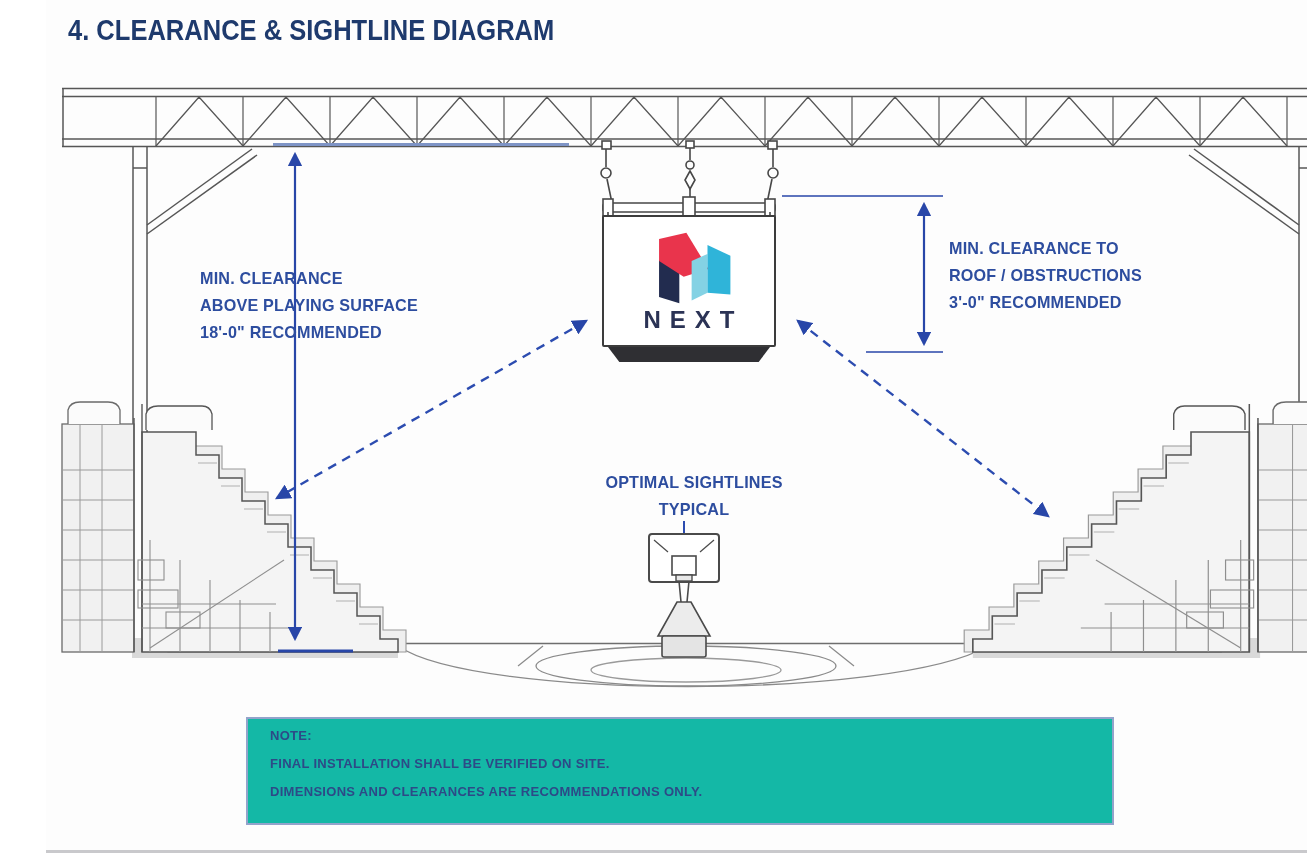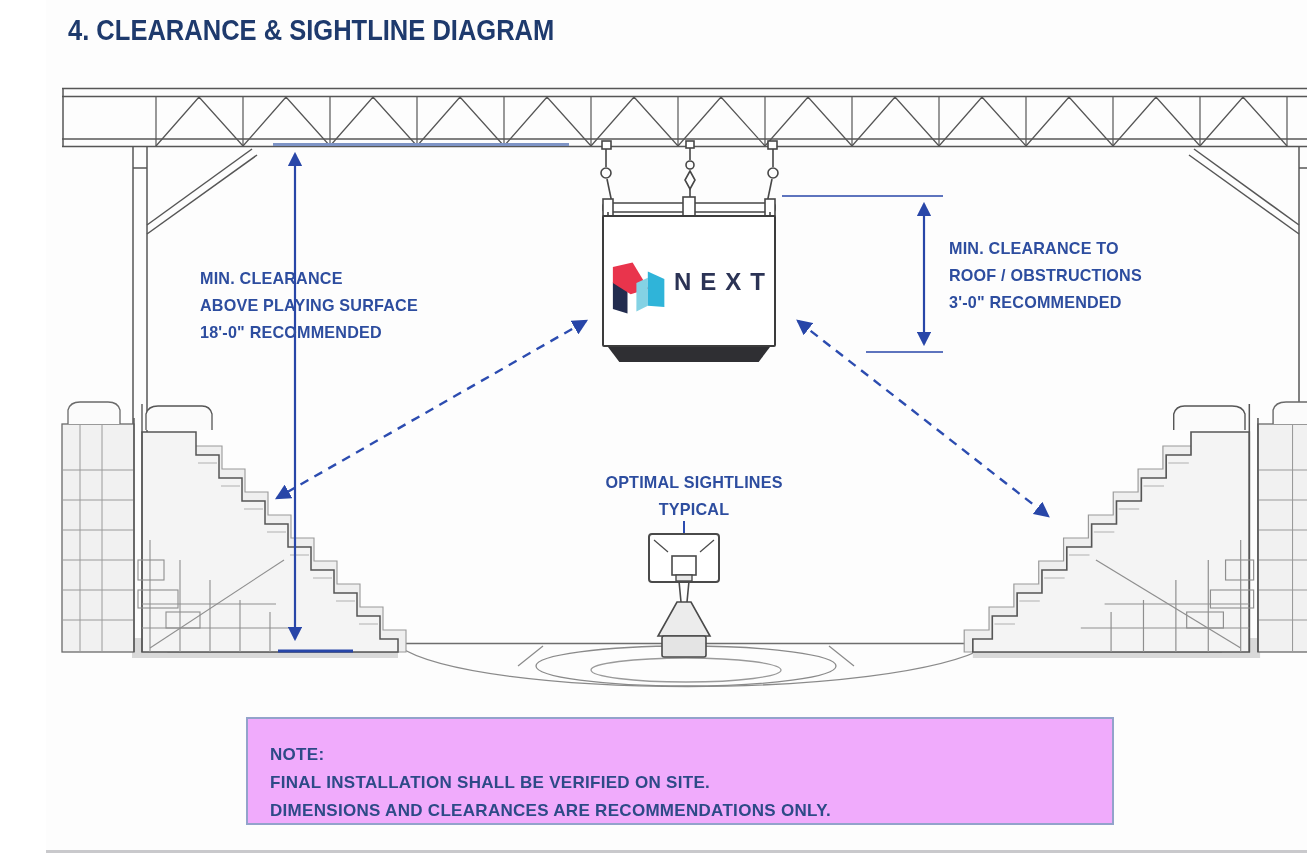--- a/index.html
+++ b/index.html
@@ -7,29 +7,29 @@
          font-family:"Liberation Sans",sans-serif;margin-left:46px;}
   #page-title{position:absolute;left:22px;top:14px;font-size:29px;font-weight:bold;
               color:#1e3a6d;letter-spacing:0px;transform:scaleX(.88);transform-origin:0 50%;
               white-space:nowrap;}
   svg.layer{position:absolute;left:0;top:0;}
   .dimlabel{position:absolute;color:#2d4d9f;font-size:17px;font-weight:bold;
             line-height:27px;letter-spacing:.2px;transform:scaleX(.95);transform-origin:0 0;}
   .dimlabel.centered{text-align:center;transform-origin:50% 0;}
   #scoreboard{position:absolute;left:556px;top:215px;width:174px;height:132px;
               background:#ffffff;border:2px solid #3c3c3c;border-radius:2px;box-sizing:border-box;
-              display:flex;flex-direction:row;align-items:center;}
+              display:flex;flex-direction:column;align-items:center;}
   #scoreboard .logo{margin-top:14px;}
   #scoreboard .brand{font-size:24px;font-weight:bold;color:#2b3355;letter-spacing:9px;
                      padding-left:9px;margin-top:1px;}
   #sb-bottom{position:absolute;left:562px;top:347px;width:162px;height:15px;background:#2f2f33;
              clip-path:polygon(0 0,100% 0,93% 100%,7% 100%);}
   #note-box{position:absolute;left:200px;top:717px;width:868px;height:108px;box-sizing:border-box;
-            border:2px solid #93a3cb;background:#f0abfc;padding:22px 0 0 22px;
-            color:#2d4a87;font-size:17px;line-height:28px;font-weight:600;letter-spacing:.3px;}
+            border:2px solid #93a3cb;background:#14b8a6;padding:3px 0 0 22px;
+            color:#2d4a87;font-size:13px;line-height:28px;font-weight:600;letter-spacing:.3px;}
   #note-box .nh{font-weight:bold;}
   #bottom-strip{position:absolute;left:0;bottom:0;width:1307px;height:3px;background:#c9c9cc;}
 </style>
 </head>
 <body>
 
 <div id="stage">
 
   <div id="page-title">4. CLEARANCE &amp; SIGHTLINE DIAGRAM</div>
 

